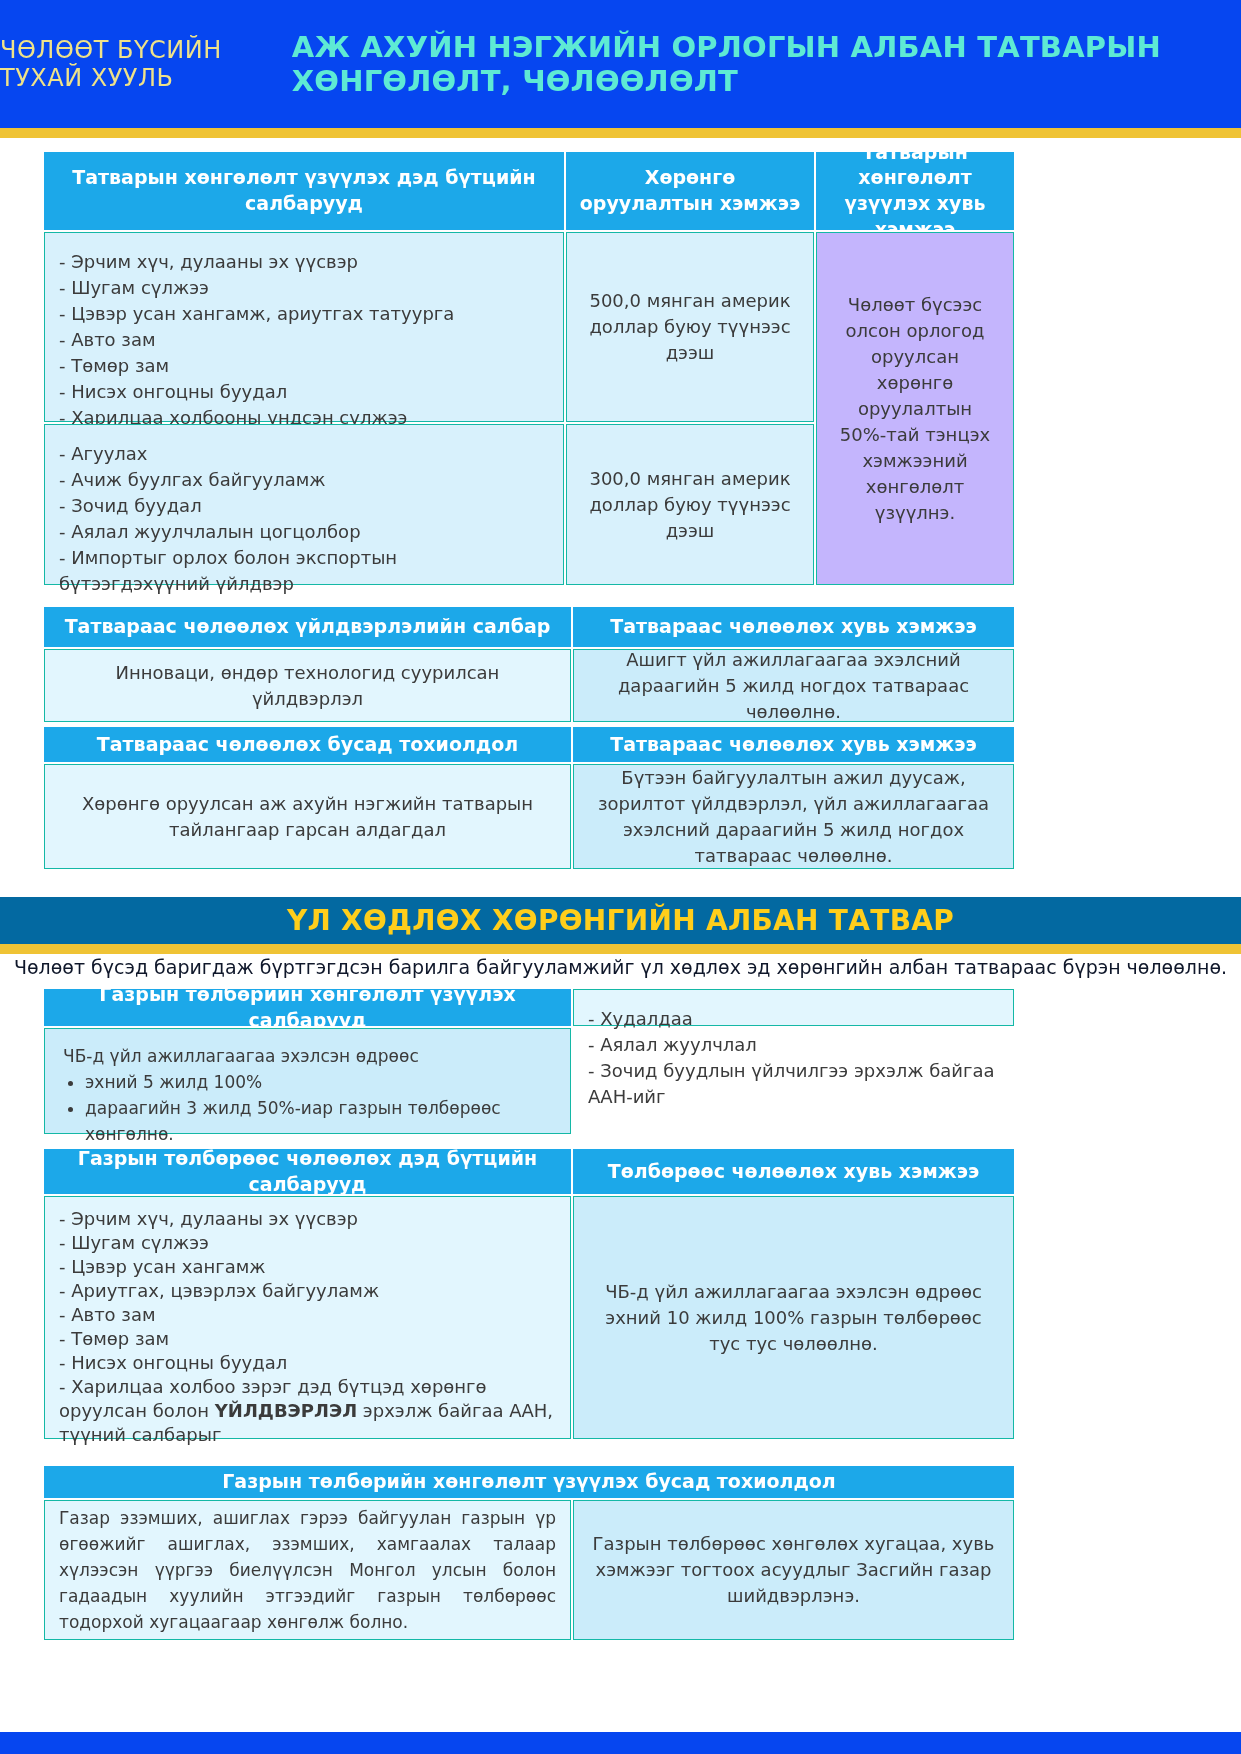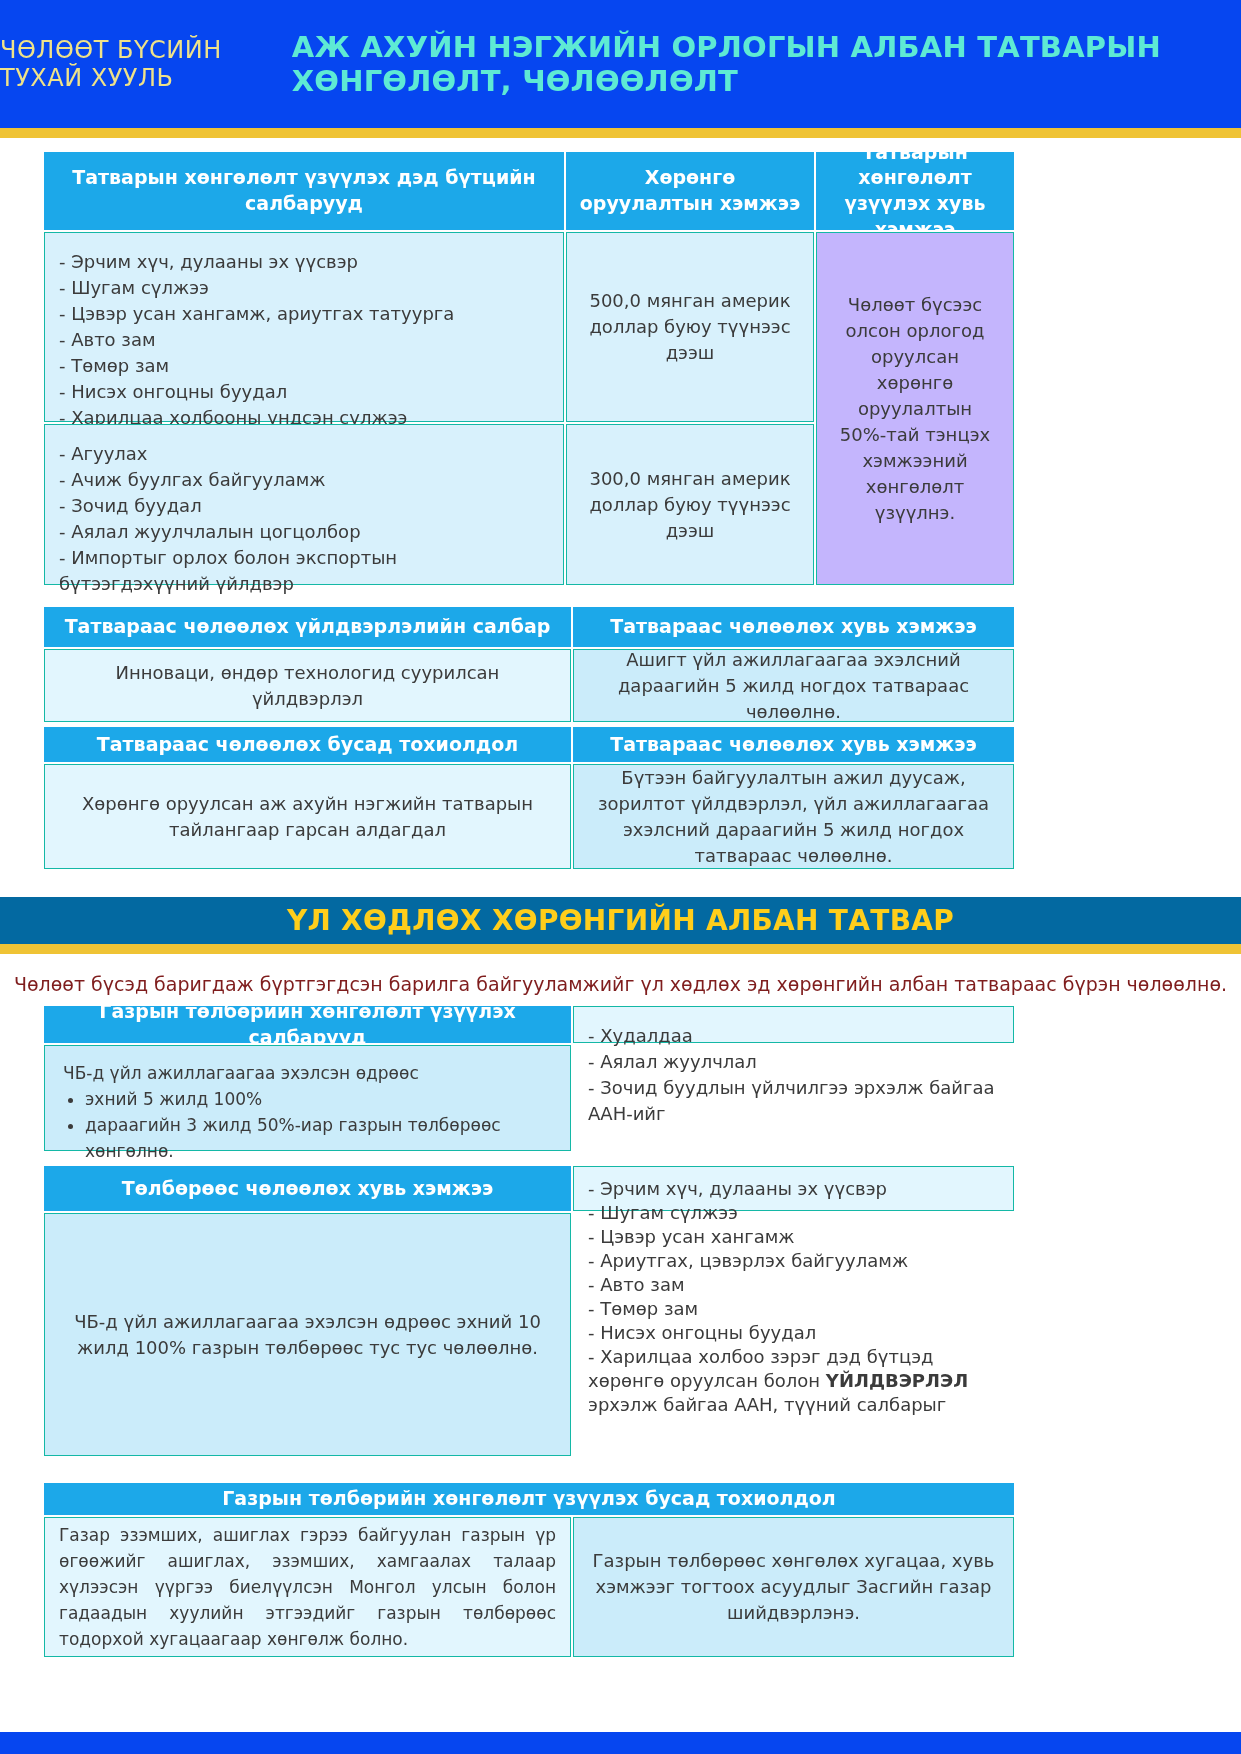--- a/index.html
+++ b/index.html
@@ -58,21 +58,21 @@
   .terms-cell { padding:14px 18px; font-size:17px; line-height:26px; }
   .terms-cell ul { list-style:disc; margin-left:22px; }
 
   
   .band2 {
     margin-top:28px; height:47px; background:#0369a1;
     display:flex; align-items:center; justify-content:center;
   }
   .band2-title { color:#ffce1b; font-size:28px; font-weight:bold; letter-spacing:.3px; }
   .intro {
-    margin-top:17px; text-align:center; color:#7f1d1d; font-size:19px; line-height:26px;
+    text-align:center; color:#0f172a; font-size:19px; line-height:26px;
   }
 
   
   .bottom-strip { position:absolute; left:0; bottom:0; width:100%; height:22px; background:#0646f0; }
 </style>
 </head>
 <body>
 
 <div class="page">
 
@@ -145,20 +145,21 @@
       <div class="cell cell-mid terms-cell">
         <div>ЧБ-д үйл ажиллагаагаа эхэлсэн өдрөөс</div>
         <ul>
           <li>эхний 5 жилд 100%</li>
           <li>дараагийн 3 жилд 50%-иар газрын төлбөрөөс хөнгөлнө.</li>
         </ul>
       </div>
     </div>
 
     <div class="grid t4">
+      <div class="th">Газрын төлбөрөөс чөлөөлөх дэд бүтцийн салбарууд</div>
       <div class="th">Төлбөрөөс чөлөөлөх хувь хэмжээ</div>
       <div class="cell cell-lighter list-cell">
         <div>- Эрчим хүч, дулааны эх үүсвэр</div>
         <div>- Шугам сүлжээ</div>
         <div>- Цэвэр усан хангамж</div>
         <div>- Ариутгах, цэвэрлэх байгууламж</div>
         <div>- Авто зам</div>
         <div>- Төмөр зам</div>
         <div>- Нисэх онгоцны буудал</div>
         <div><span>- Харилцаа холбоо зэрэг дэд бүтцэд хөрөнгө оруулсан болон </span><b>ҮЙЛДВЭРЛЭЛ</b><span> эрхэлж байгаа ААН, түүний салбарыг</span></div>

